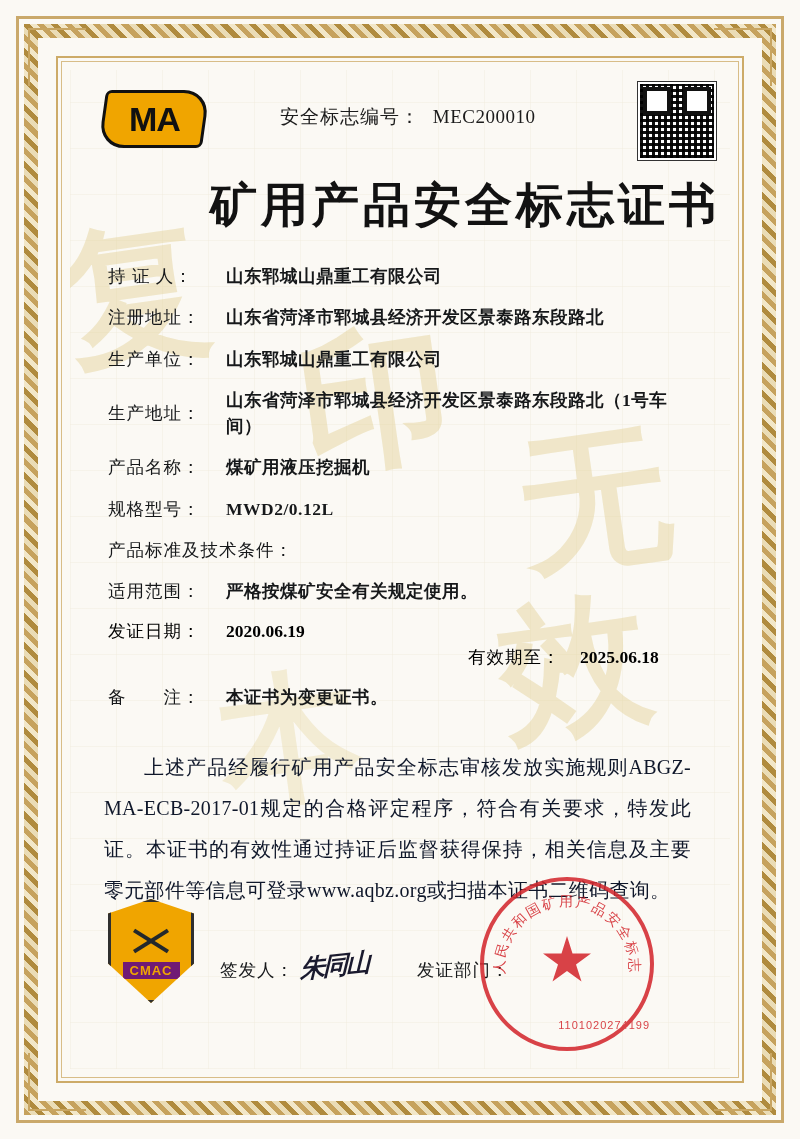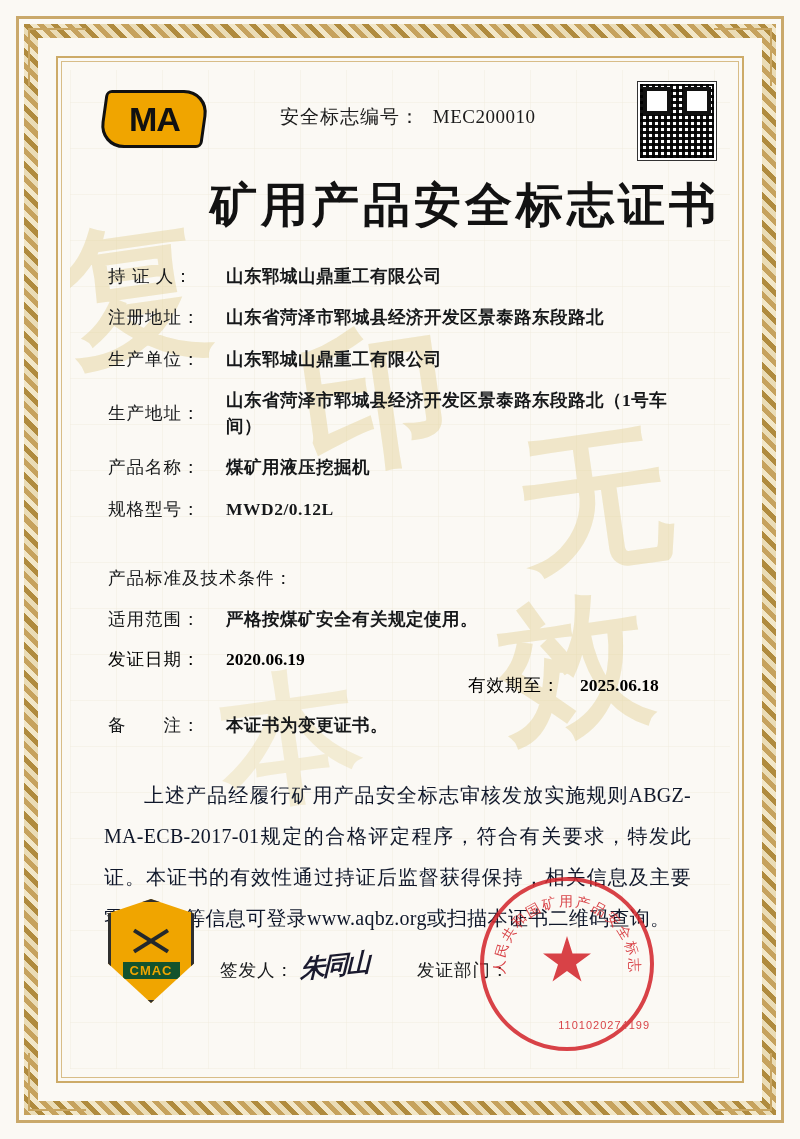--- a/index.html
+++ b/index.html
@@ -185,21 +185,21 @@
     color: #16181a;
     margin-bottom: 15px;
     line-height: 1.5;
   }
   .field-label {
     flex: 0 0 auto;
     white-space: nowrap;
     letter-spacing: 1px;
   }
   .field-label.w1 { width: 118px; }
-  .field-label.w2 { width: 208px; margin-top: 28px; }
+  .field-label.w2 { width: 208px; }
   .field-value {
     flex: 1 1 auto;
     font-weight: bold;
     letter-spacing: 0.5px;
   }
   .field-value.mono {
     font-family: "Liberation Serif", serif;
     font-weight: bold;
   }
   .row-split {
@@ -253,21 +253,21 @@
   .shield-pick span {
     position: absolute;
     left: 0; top: 15px;
     width: 40px; height: 4px;
     background: #23282c;
   }
   .shield-pick span:first-child { transform: rotate(32deg); }
   .shield-pick span:last-child { transform: rotate(-32deg); }
   .cmac-label {
     margin-top: 4px;
-    background: #14532d;
+    background: #701a75;
     color: #f0a500;
     font-family: "Liberation Sans", sans-serif;
     font-weight: bold;
     font-size: 13px;
     padding: 1px 7px;
     letter-spacing: 1px;
   }
 
   .sign-row {
     position: absolute;

